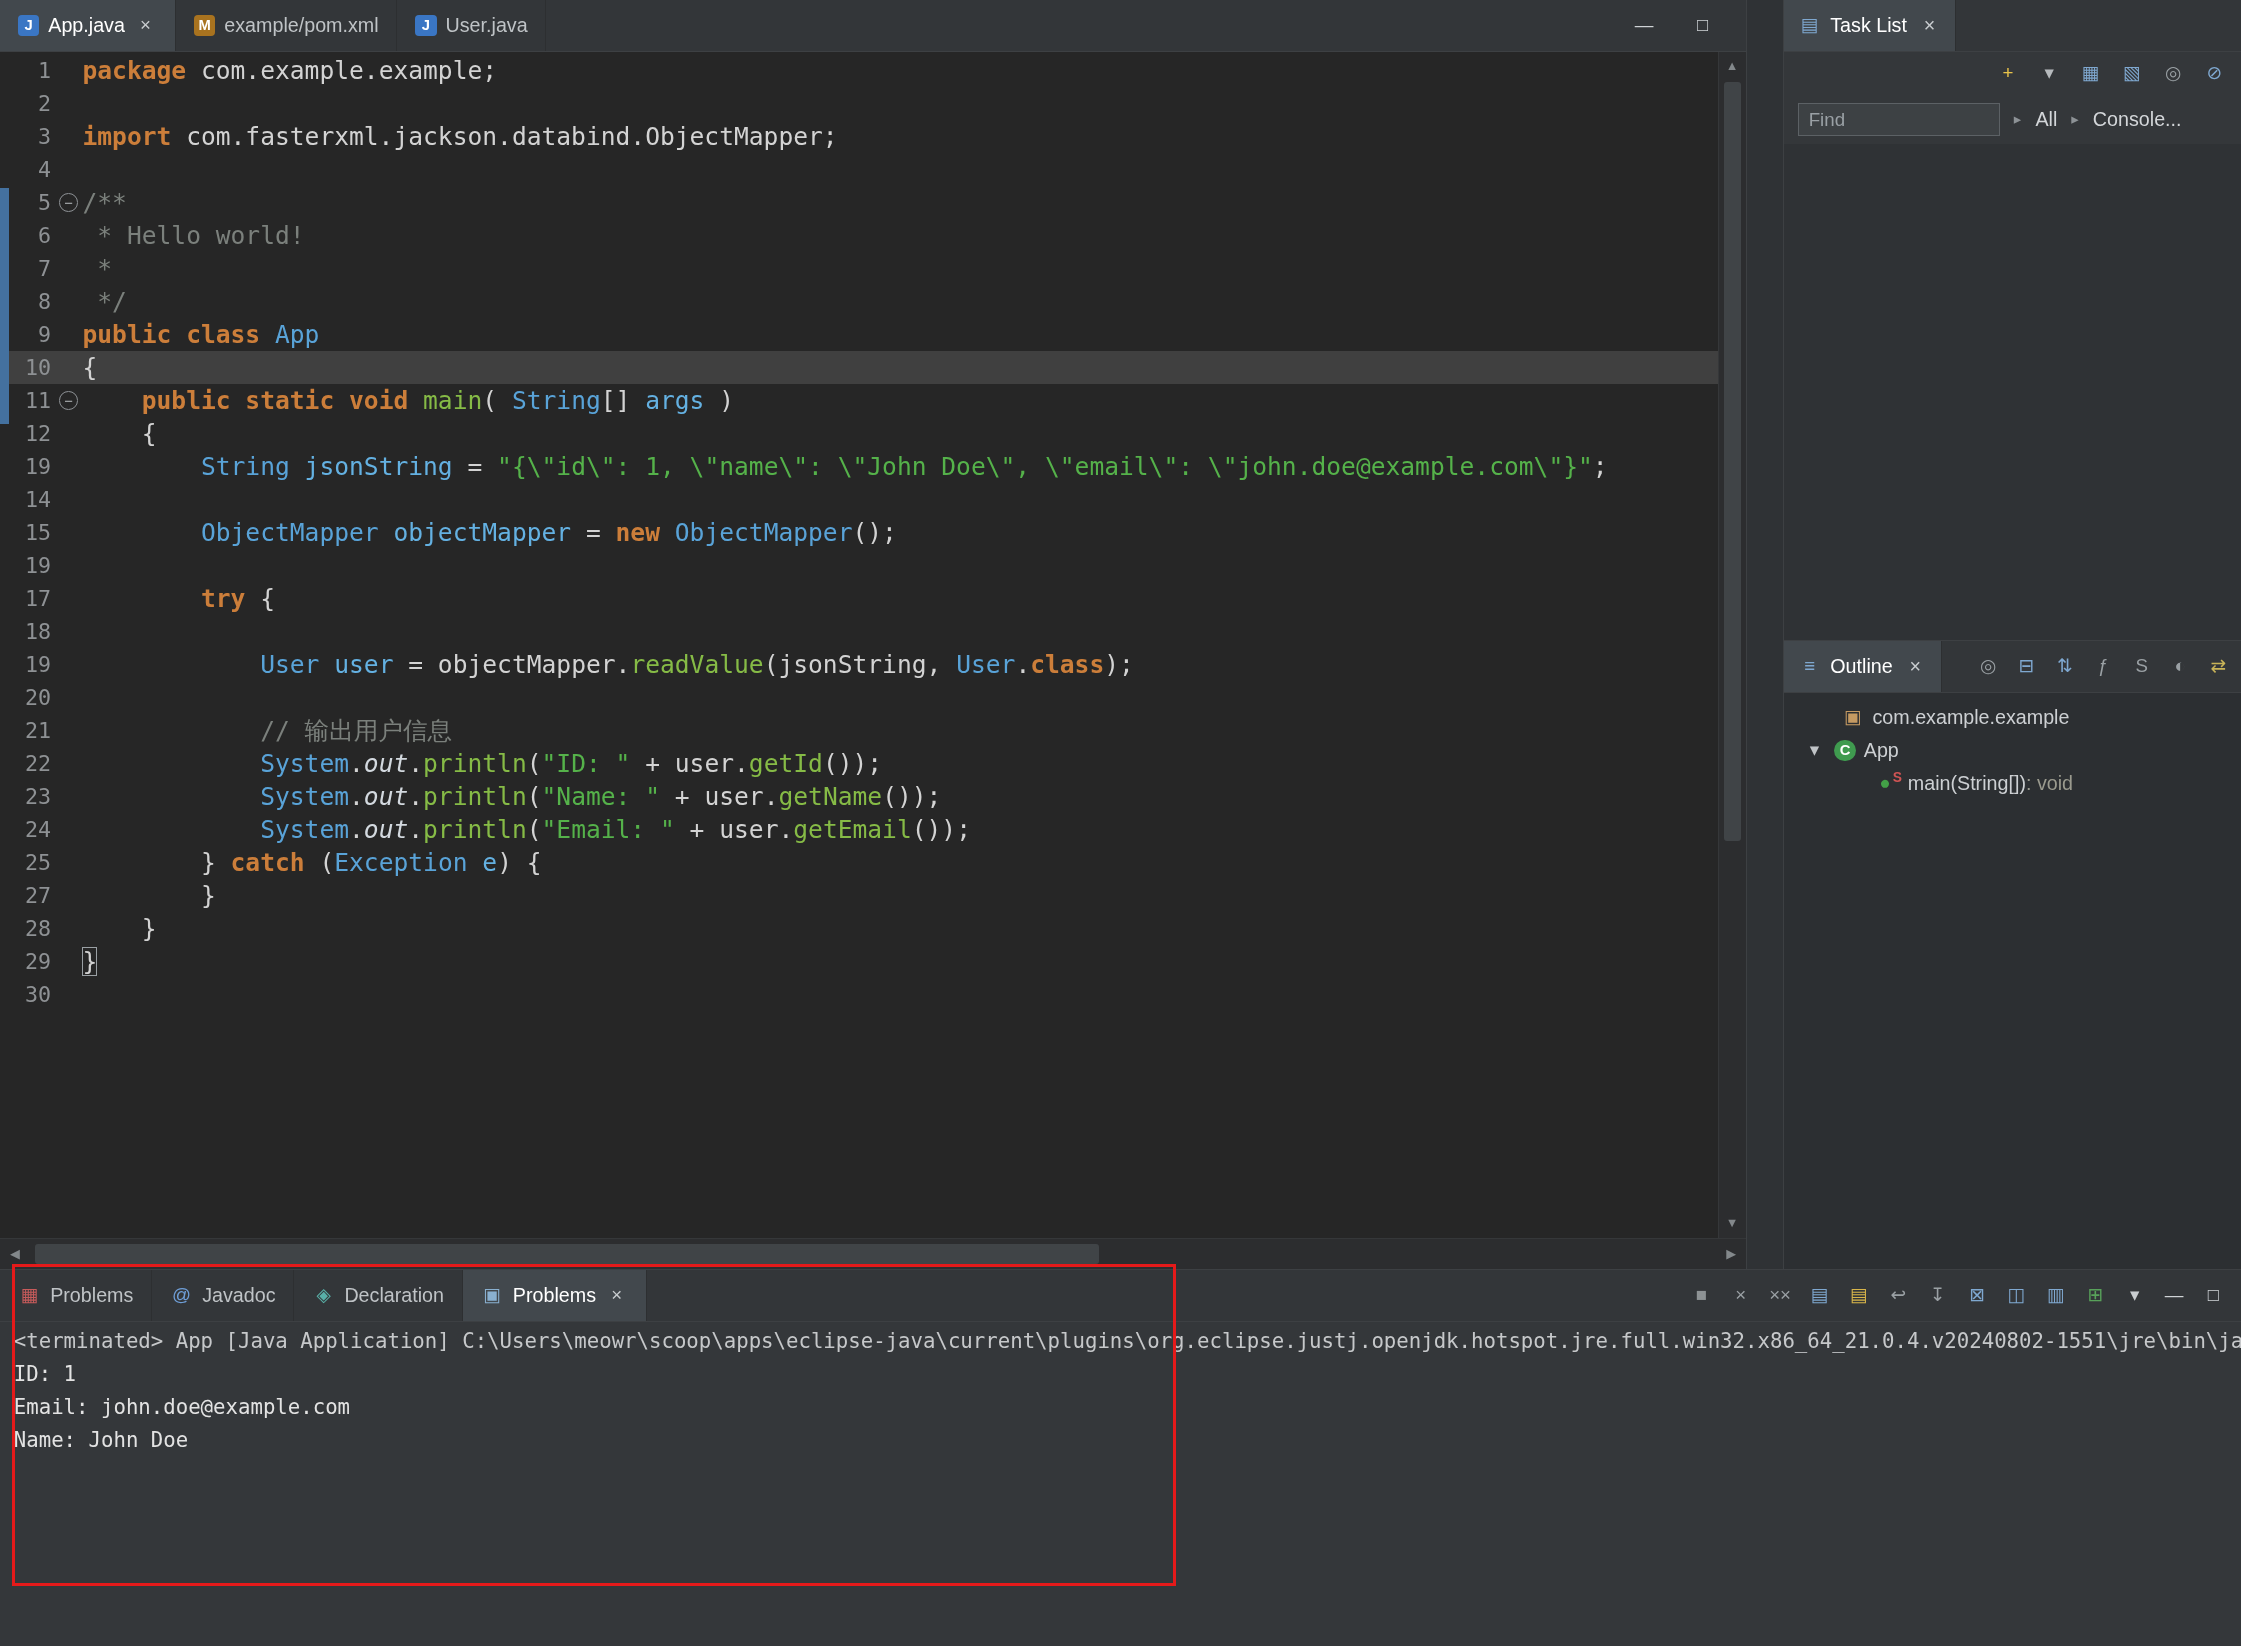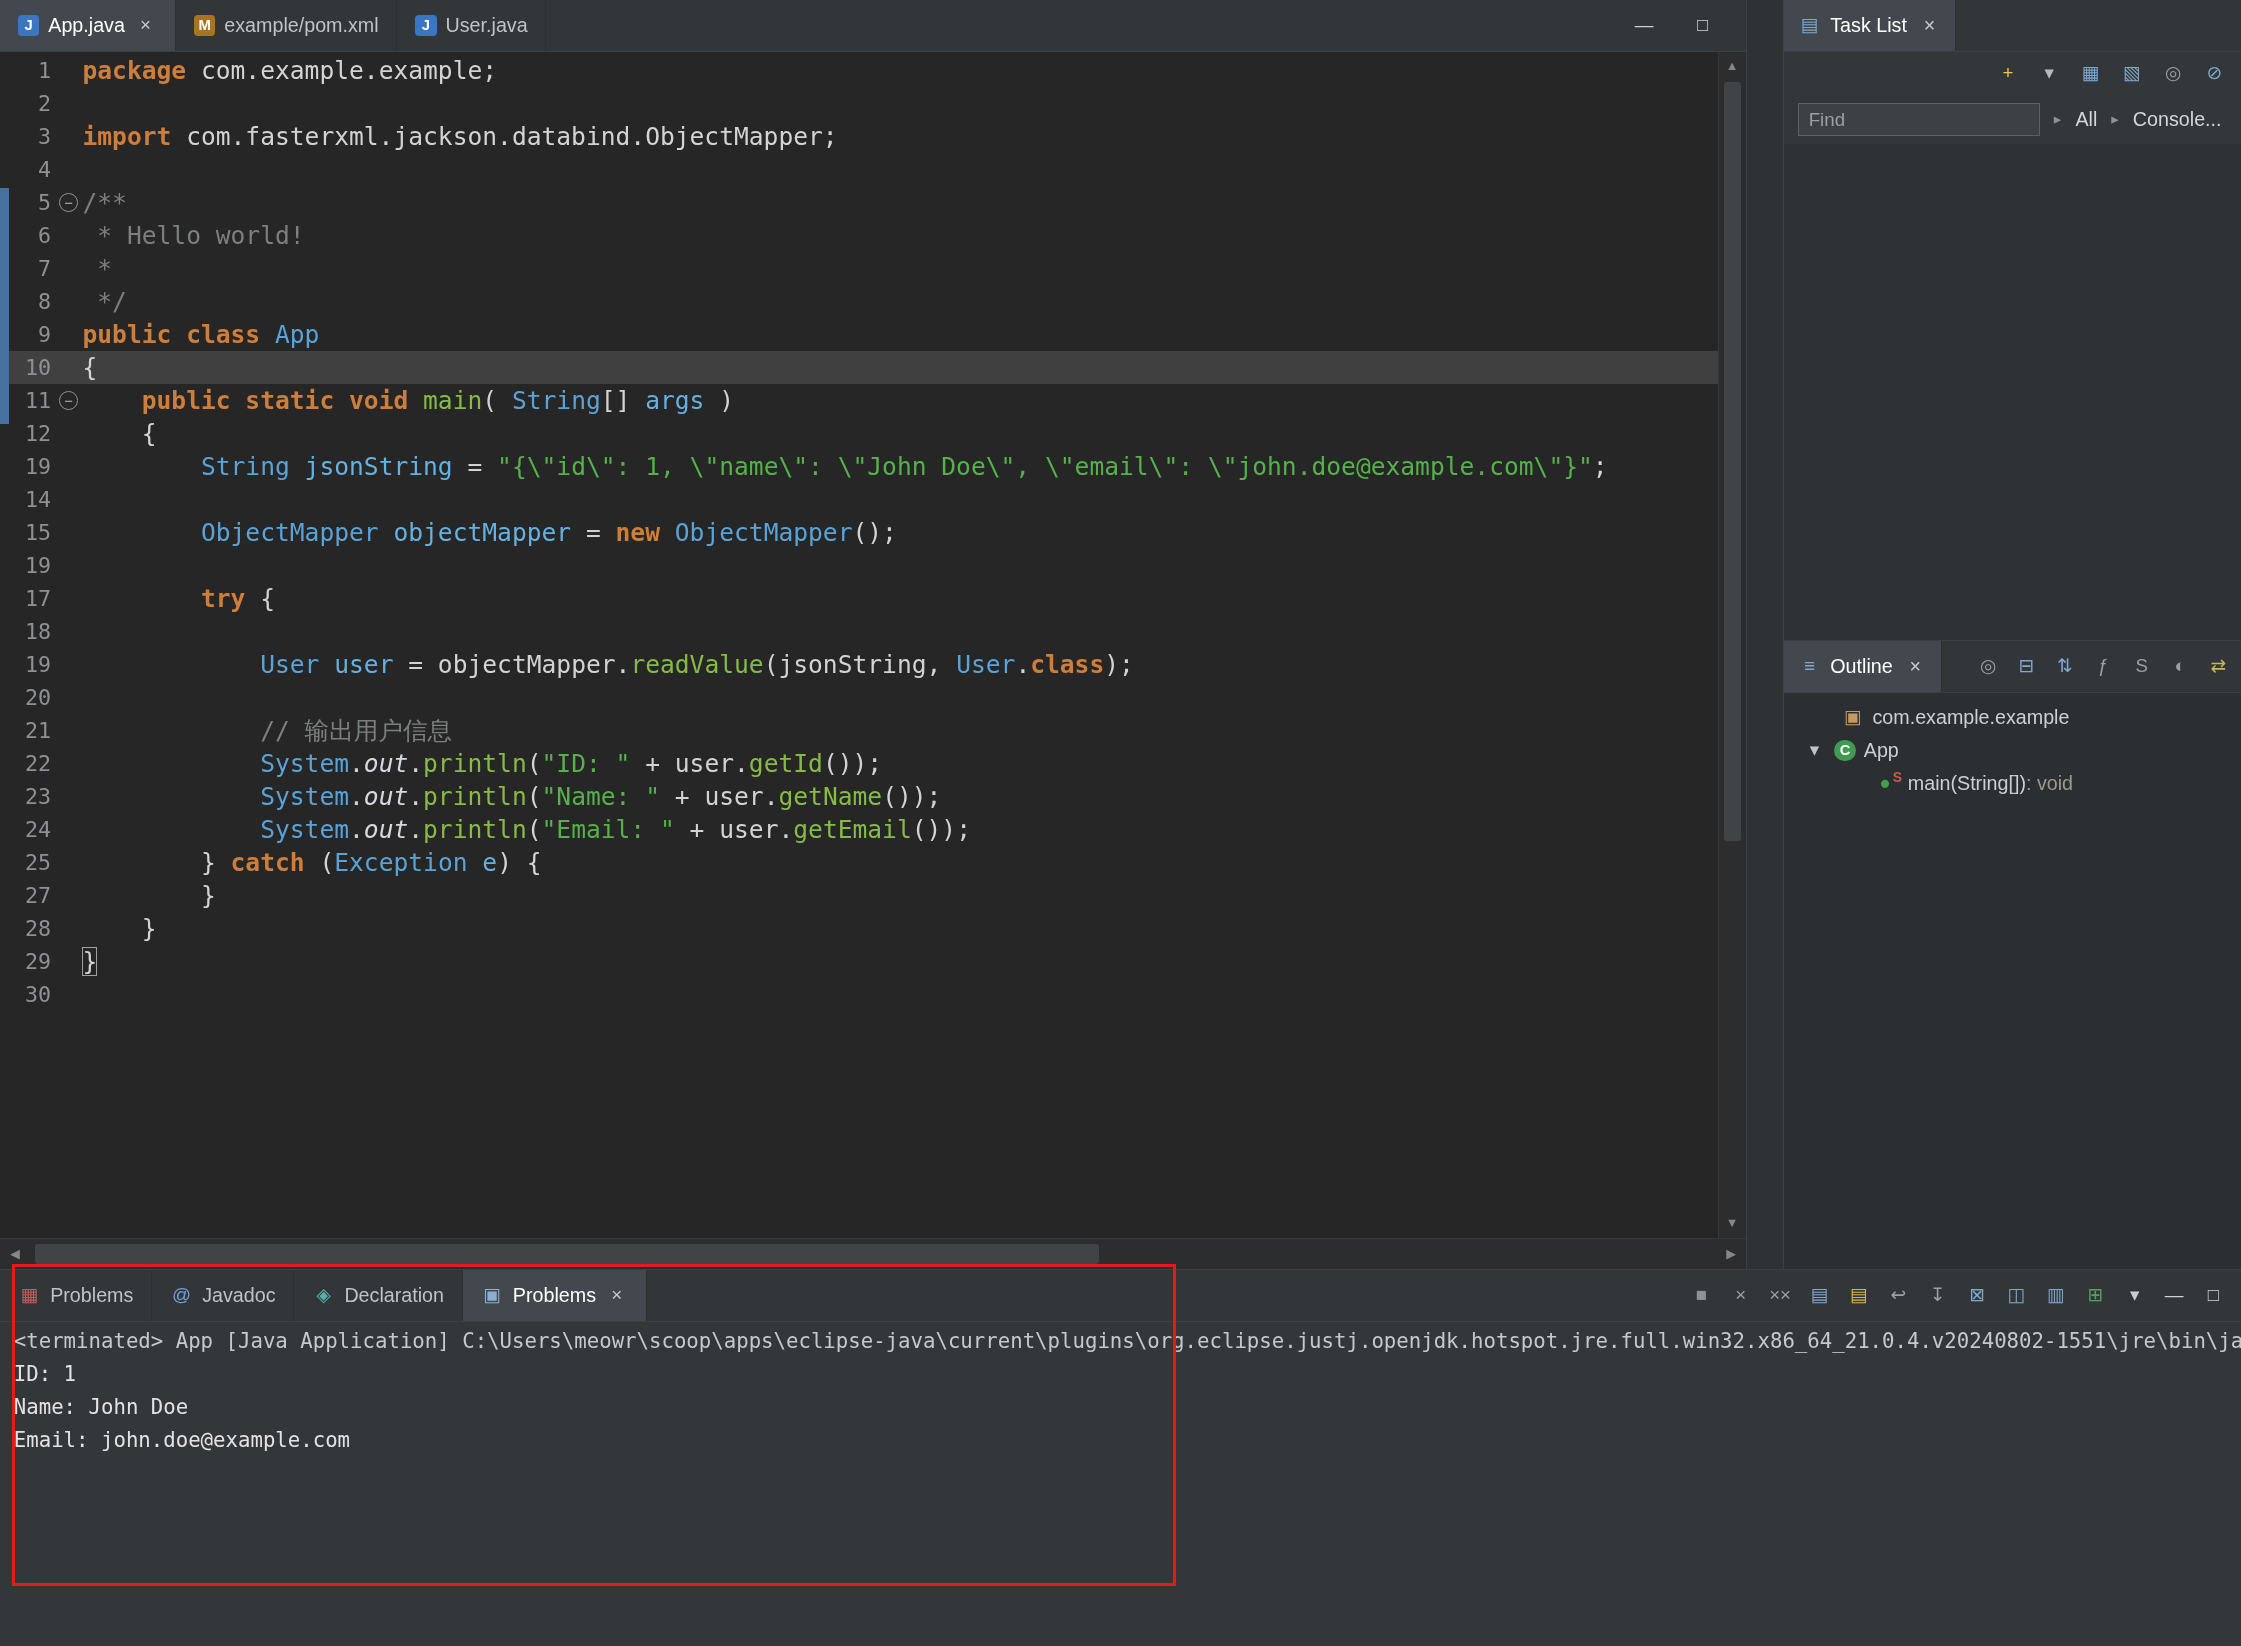--- a/index.html
+++ b/index.html
@@ -48,21 +48,21 @@
   .harrow.left{left:2px}.harrow.right{right:2px}
   .hthumb{position:absolute;left:35px;width:1064px;top:4.9px;height:19.7px;background:#404447;border-radius:3px}
 
   
   .right-panels{position:absolute;left:1783px;top:0;width:458px;height:1269px;display:flex;flex-direction:column;background:#303336;border-left:1px solid #3d4043}
   .panel-row{height:51px;flex:none;background:#333639;display:flex;align-items:stretch;border-bottom:1px solid #3d4043}
   .panel-tab{display:flex;align-items:center;gap:8.9px;padding:0 13.8px;background:#42484d;color:#fff;font-size:19.7px;border-right:1px solid #2d2f31}
   .tasklist{height:640px;flex:none;display:flex;flex-direction:column}
   .tl-toolbar{height:43px;flex:none;display:flex;align-items:center;justify-content:flex-end;gap:17.7px;padding:0 15.8px;background:#34373a}
   .tl-findrow{height:49px;flex:none;display:flex;align-items:center;gap:9.9px;padding:0 13.8px;background:#34373a}
-  .find{width:242px;height:33px;background:#3d4144;border:1px solid #5c6165;color:#dfe2e4;font-size:18.7px;padding:0 9.9px;font-family:inherit;box-sizing:border-box}
+  .find{width:202px;height:33px;background:#3d4144;border:1px solid #5c6165;color:#dfe2e4;font-size:18.7px;padding:0 9.9px;font-family:inherit;box-sizing:border-box}
   .find::placeholder{color:#9aa0a5}
   .tl-link{font-size:19.7px;color:#d3d6d9;white-space:nowrap}
   .tl-body{flex:1;background:#2f3235}
 
   .outline{flex:1;display:flex;flex-direction:column;border-top:1px solid #3d4043}
   .outline-toolbar{margin-left:auto;display:flex;align-items:center;gap:14.8px;padding-right:11.8px}
   .outline-body{flex:1;background:#2c2f32;padding-top:7.9px}
   .orow{height:33px;display:flex;align-items:center;font-size:19.7px;color:#cdd0d3;white-space:nowrap}
   .orow .ic{margin-right:7.9px}
   .obadge{color:#d05454;font-weight:bold;font-size:13.8px;margin:-11.8px 5.9px 0 -11.8px}
@@ -251,22 +251,22 @@
           <span class="ic" style="color: rgb(88, 161, 90);">⊞</span>
           <span class="ic" style="color: rgb(201, 205, 208);">▾</span>
           <span class="ic" style="color: rgb(207, 211, 214);">—</span>
           <span class="ic" style="color: rgb(207, 211, 214);">□</span>
         </div>
     </div>
     <div class="console-area">
       <div class="console-line terminated">&lt;terminated&gt; App [Java Application] C:\Users\meowr\scoop\apps\eclipse-java\current\plugins\org.eclipse.justj.openjdk.hotspot.jre.full.win32.x86_64_21.0.4.v20240802-1551\jre\bin\javaw.exe (2024</div>
       <div>
           <div class="console-line">ID: 1</div>
+          <div class="console-line">Email: john.doe@example.com</div>
           <div class="console-line">Name: John Doe</div>
-          <div class="console-line">Email: john.doe@example.com</div>
         </div>
     </div>
   </div>
 
   <div class="annotation" style="border-color: rgb(229, 26, 26);"></div>
 
 </div>
 
 
 </body></html>

